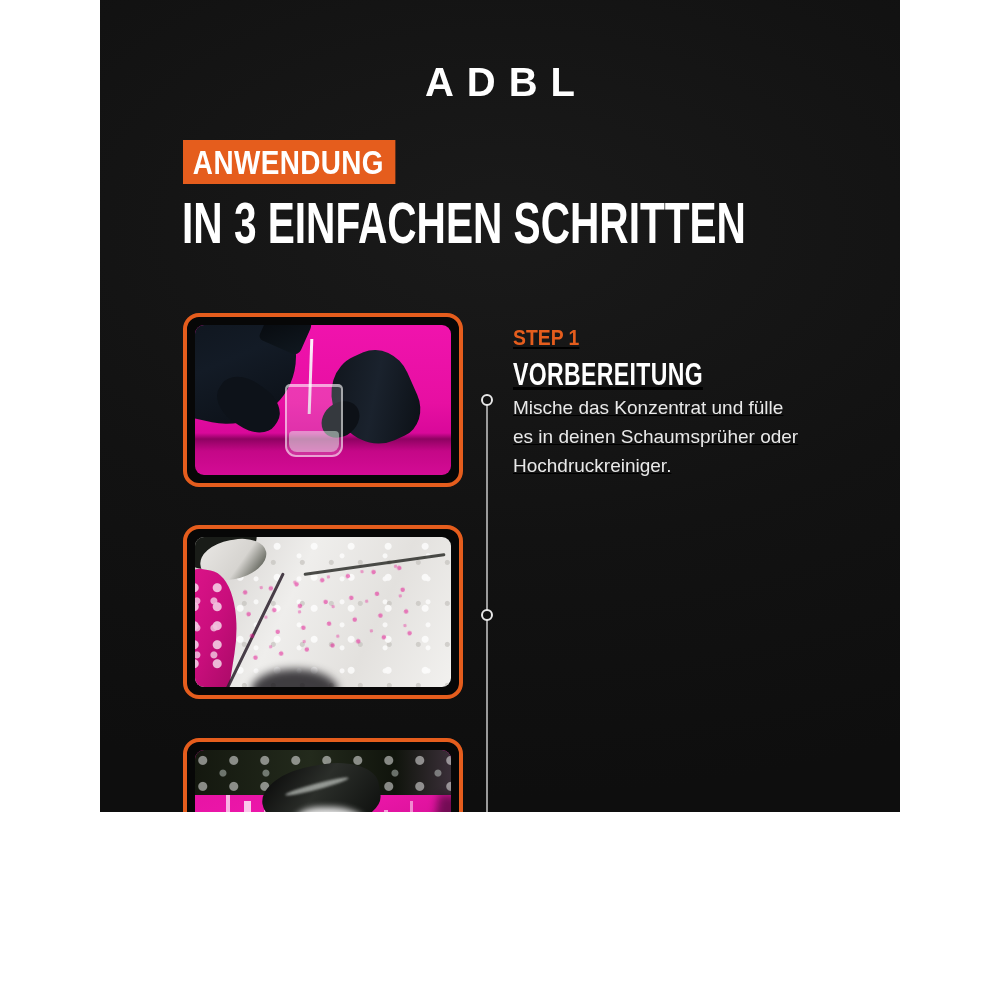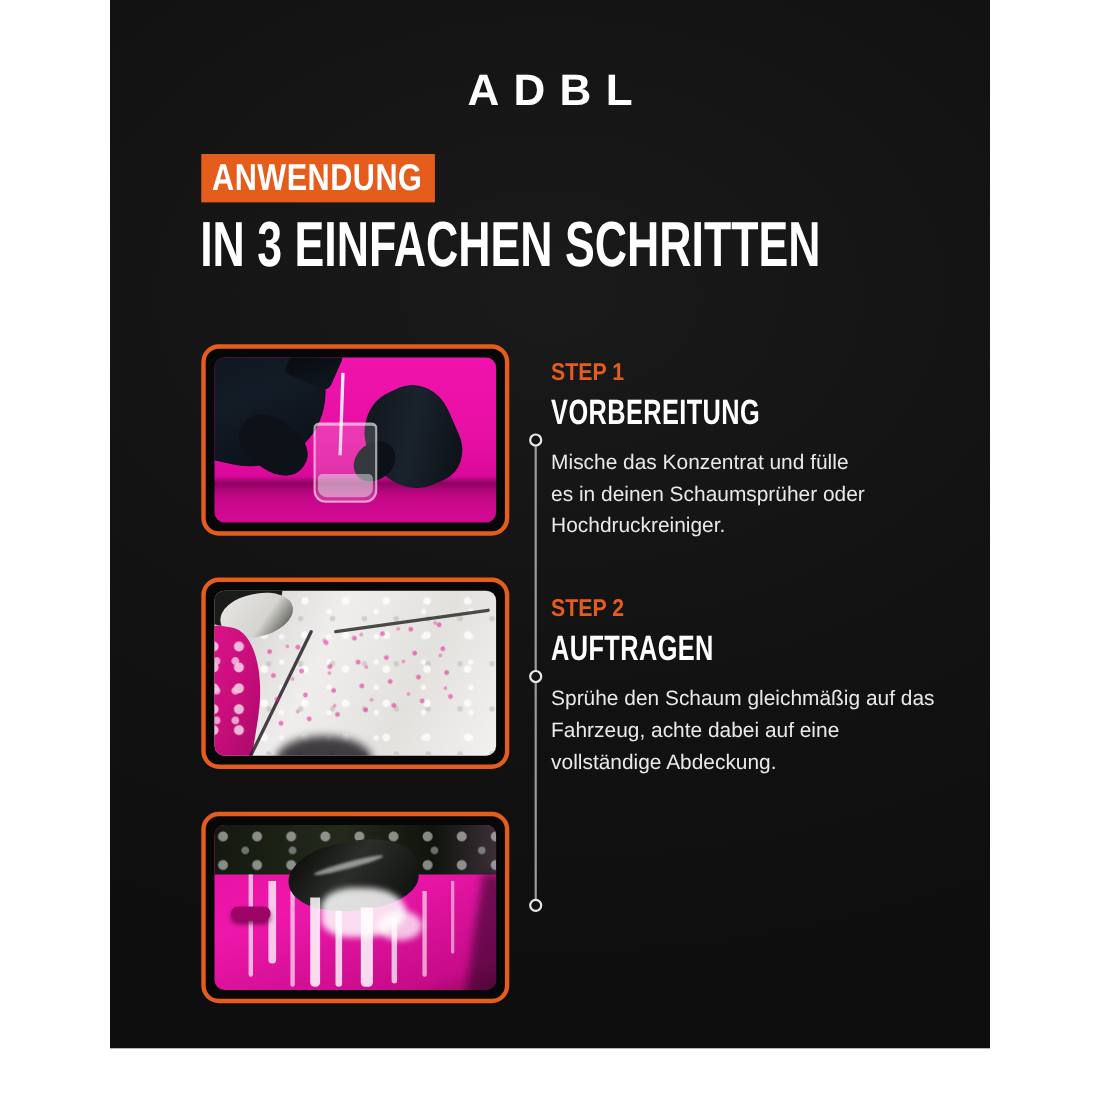--- a/index.html
+++ b/index.html
@@ -3,21 +3,21 @@
 <meta charset="utf-8">
 <style>
   :root{
     --accent:#e55d1d; --panel-bg:#121212; --page-bg:#ffffff;
     --magenta:#e311a0; --text-primary:#ffffff; --text-body:#e9e9e9;
   }
   *{margin:0;padding:0;box-sizing:border-box;}
   html,body{width:1000px;height:1000px;}
   body{background:var(--page-bg);font-family:"Liberation Sans",sans-serif;}
   .page{position:relative;width:1000px;height:1000px;background:var(--page-bg);overflow:hidden;}
-  .panel{position:absolute;left:100px;top:0;width:800px;height:953px;
+  .panel{position:absolute;left:100px;top:0;width:800px;height:812px;
     background:radial-gradient(ellipse 120% 70% at 50% 28%,#1a1a1a 0%,var(--panel-bg) 55%,#0e0e0e 100%);
     overflow:hidden;}
   
   .logo{position:absolute;left:0;top:60px;width:800px;text-align:center;
     color:var(--text-primary);font-weight:700;font-size:40px;letter-spacing:13px;text-indent:13px;}
   .badge{position:absolute;left:83px;top:140px;display:inline-block;background:var(--accent);
     color:#fff;font-weight:700;font-size:34px;line-height:36px;padding:4px 14px 4px 12px;
     letter-spacing:.5px;transform:scaleX(.82);transform-origin:left center;}
   .headline{position:absolute;left:82px;top:194px;color:var(--text-primary);font-weight:700;
     font-size:58px;line-height:58px;letter-spacing:0;white-space:nowrap;
@@ -104,27 +104,27 @@
   .d8{left:74%;top:40%;width:4px;height:52%;opacity:.7}
   .d9{left:84%;top:34%;width:3px;height:44%;opacity:.6}
   .p3-edge{position:absolute;right:-4%;top:30%;width:12%;height:75%;background:rgba(30,5,25,.55);
     transform:rotate(8deg);filter:blur(4px);}
   
   .timeline-line{position:absolute;left:386px;top:400px;width:2px;height:423px;background:#c9c9c9;opacity:.75;}
   .tdot{position:absolute;left:381px;width:12px;height:12px;border:2px solid #e8e8e8;border-radius:50%;
     background:var(--panel-bg);}
   .tdot.t1{top:394px}.tdot.t2{top:609px}.tdot.t3{top:817px}
   
-  .step{position:absolute;left:401px;width:370px;}
+  .step{position:absolute;left:413px;width:370px;text-decoration:underline;}
   .step.s1{top:327px}.step.s2{top:542px}.step.s3{top:757px}
   .step-label{color:var(--accent);font-weight:700;font-size:22px;line-height:22px;
     transform:scaleX(.88);transform-origin:left center;}
   .step-title{color:var(--text-primary);font-weight:700;font-size:32px;line-height:34px;margin-top:8px;
     white-space:nowrap;transform:scaleX(.72);transform-origin:left center;letter-spacing:.5px;}
-  .step-body{color:var(--text-body);font-size:19px;line-height:29px;margin-top:15px;white-space:pre-line;}
+  .step-body{color:var(--text-body);font-size:19px;line-height:29px;margin-top:2px;white-space:pre-line;}
 </style>
 </head>
 <body>
 
 <div class="page">
   <div class="panel">
 
     <div class="logo">ADBL</div>
     <div class="badge">ANWENDUNG</div>
     <div class="headline">IN 3 EINFACHEN SCHRITTEN</div>
@@ -186,23 +186,16 @@
     </div>
 
     <div class="step s1">
       <div class="step-label">STEP 1</div>
       <div class="step-title">VORBEREITUNG</div>
       <div class="step-body">Mische das Konzentrat und fülle
 es in deinen Schaumsprüher oder
 Hochdruckreiniger.</div>
     </div>
 
-    <div class="step s2">
-      <div class="step-label">STEP 2</div>
-      <div class="step-title">AUFTRAGEN</div>
-      <div class="step-body">Sprühe den Schaum gleichmäßig auf das
-Fahrzeug, achte dabei auf eine
-vollständige Abdeckung.</div>
-    </div>
 
 
   </div>
 </div>
 
 </body></html>

